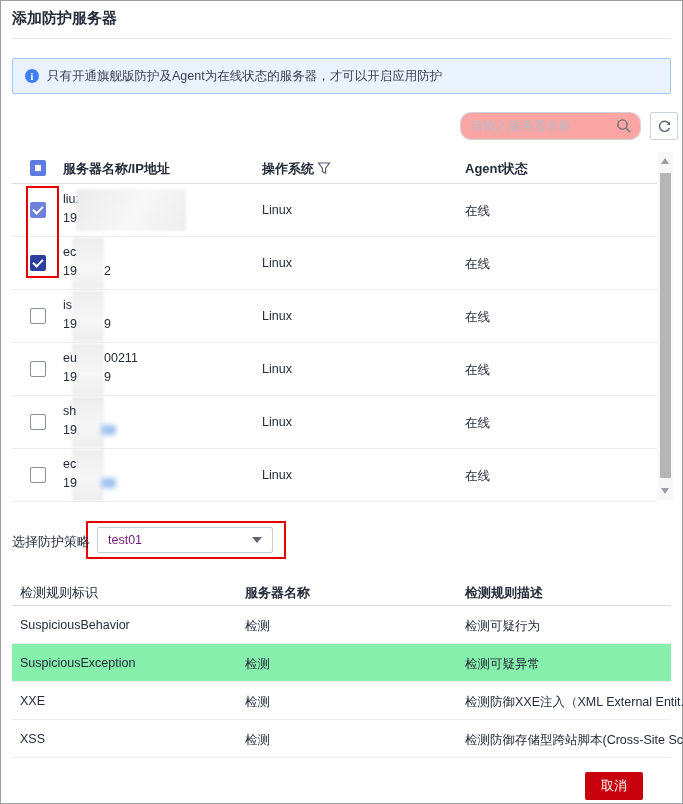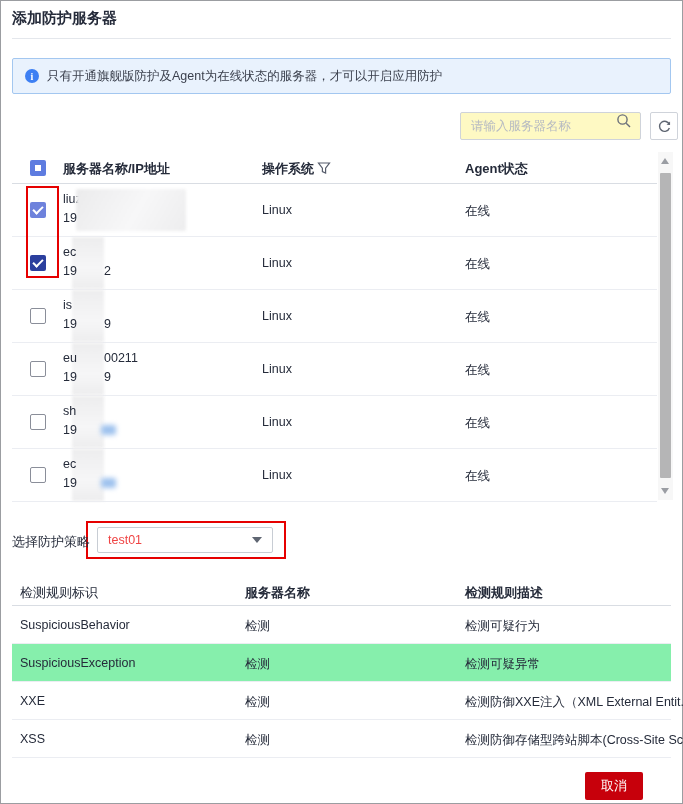--- a/index.html
+++ b/index.html
@@ -14,21 +14,21 @@
   .title-divider { position:absolute; left:12px; top:38px; width:659px; height:1px; background:#e4e7ec; }
   
   .banner { position:absolute; left:12px; top:58px; width:659px; height:36px;
     background:#e9f2fd; border:1px solid #a3c7f0; border-radius:2px; display:flex; align-items:center; }
   .banner .info-ic { width:14px; height:14px; border-radius:50%; background:#3d7ff3; color:#fff;
     font-size:10px; font-weight:bold; display:flex; align-items:center; justify-content:center;
     margin-left:12px; flex:0 0 auto; font-family:"Liberation Serif","DejaVu Serif",serif; }
   .banner .btext { margin-left:8px; font-size:12.5px; color:#3a3f4c; }
   
   .search-box { position:absolute; left:460px; top:112px; width:181px; height:28px;
-    border:1px solid #cfd3da; border-radius:2px; background:#fef9c3; display:flex; }
+    border:1px solid #cfd3da; border-radius:11px; background:#fca5a5; display:flex; align-items:center; }
   .search-box input { flex:1; border:none; outline:none; font-size:12.5px; color:#333;
     padding:0 4px 0 10px; background:transparent; font-family:inherit; min-width:0; }
   .search-box input::placeholder { color:#b6bac2; }
   .search-ic { flex:0 0 auto; margin-right:8px; display:flex; }
   .refresh-btn { position:absolute; left:650px; top:112px; width:28px; height:28px;
     border:1px solid #cfd3da; border-radius:2px; background:#fff; display:flex;
     align-items:center; justify-content:center; cursor:pointer; }
   
   .t1-header { position:absolute; left:12px; top:152px; width:645px; height:32px; }
   .t1-header .hdr-divider { position:absolute; left:0; bottom:0; width:100%; height:1px; background:#d9dde3; }
@@ -70,21 +70,21 @@
   .sbar .thumb { position:absolute; left:2px; top:21px; width:11px; height:305px; background:#b5b5b6; border-radius:1px; cursor:pointer; }
   
   .anno { position:absolute; border:2px solid #e60000; pointer-events:none; }
   .anno-cbs { left:26px; top:186px; width:33px; height:92px; }
   .anno-dd { left:86px; top:521px; width:200px; height:38px; }
   
   .policy-label { position:absolute; left:12px; top:533px; font-size:13px; color:#252b3a; }
   .dropdown { position:absolute; left:97px; top:527px; width:176px; height:26px;
     border:1px solid #c8cdd4; border-radius:2px; background:#fff; display:flex;
     align-items:center; cursor:pointer; }
-  .dropdown .dval { font-size:12.5px; color:#ef4444; margin-left:10px; flex:1; }
+  .dropdown .dval { font-size:12.5px; color:#701a75; margin-left:10px; flex:1; }
   .dropdown .caret { width:0; height:0; border-left:5px solid transparent; border-right:5px solid transparent;
     border-top:6px solid #5f6672; margin-right:10px; }
   
   .t2-header { position:absolute; left:12px; top:578px; width:659px; height:28px; border-bottom:1px solid #d9dde3; }
   .t2c1 { position:absolute; left:8px; top:6px; font-size:13px; font-weight:normal; color:#252b3a; }
   .t2c2 { position:absolute; left:233px; top:6px; font-size:13px; font-weight:bold; color:#252b3a; }
   .t2c3 { position:absolute; left:453px; top:6px; font-size:13px; font-weight:bold; color:#252b3a; }
   .rrow { position:absolute; left:12px; width:659px; height:38px; border-bottom:1px solid #ebedf2; }
   .rrow.hl { background:#86efac; }
   .rid   { position:absolute; left:8px; top:12px; font-size:12.5px; color:#252b3a; }

